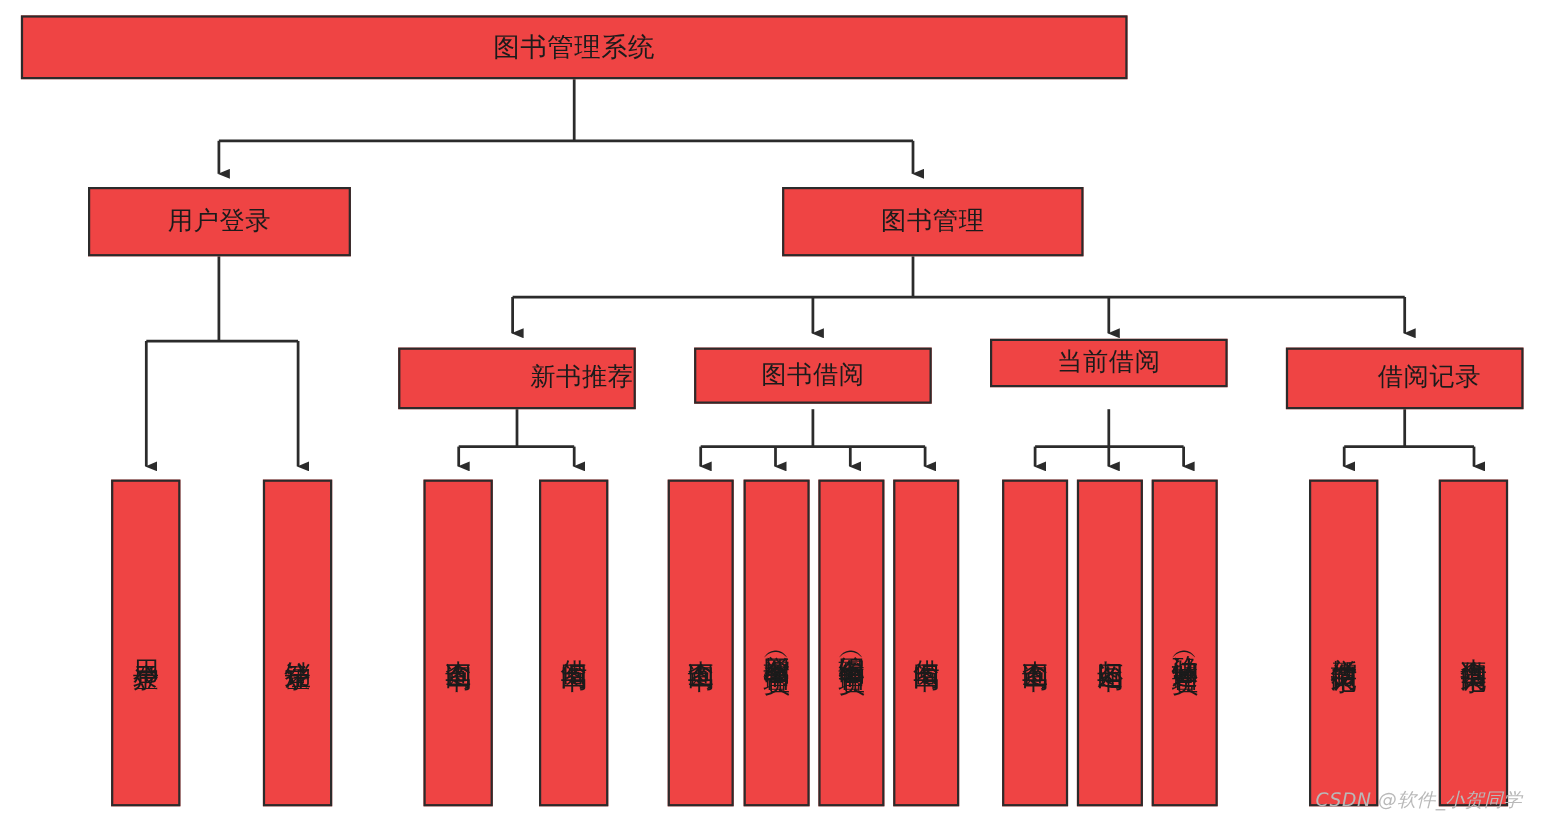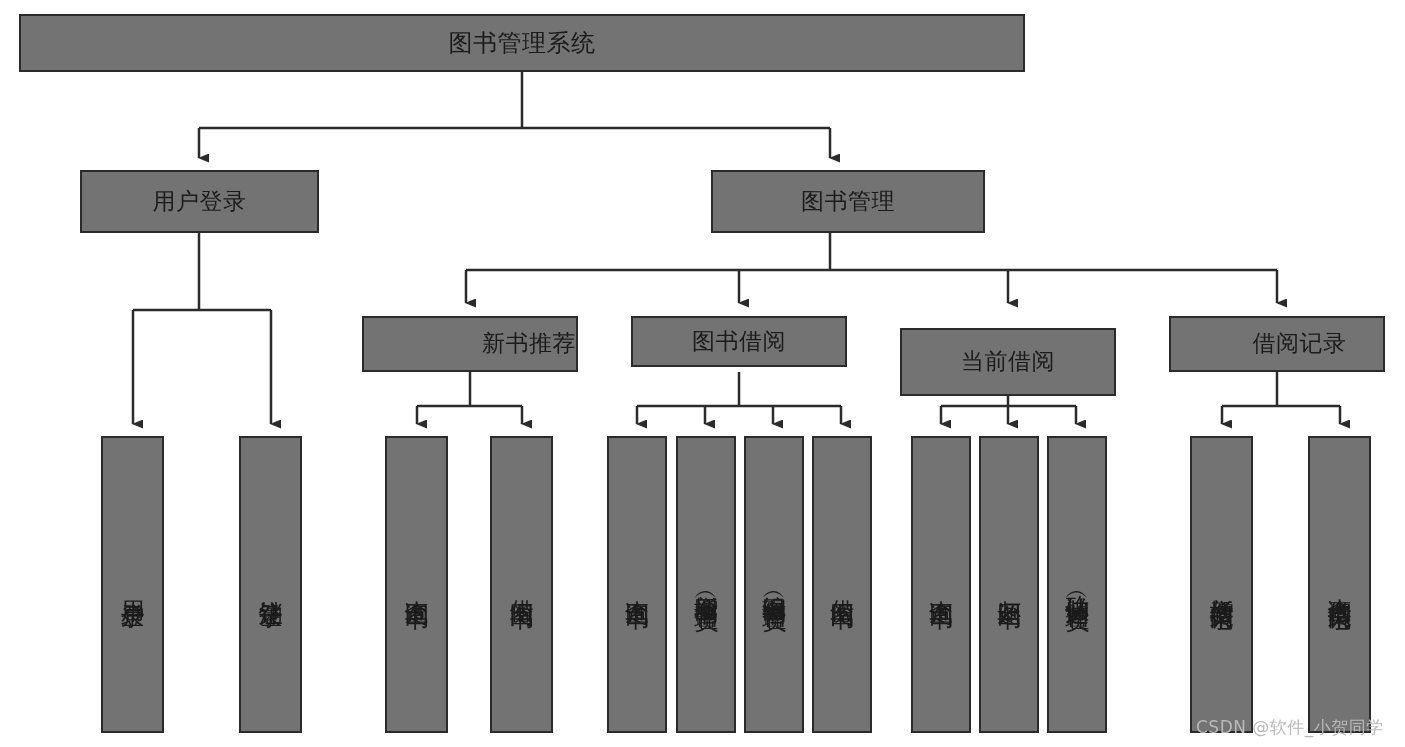--- a/index.html
+++ b/index.html
@@ -22,21 +22,21 @@
     left: 0;
     top: 0;
     width: 1405px;
     height: 747px;
     pointer-events: none;
   }
   .node {
     position: absolute;
     box-sizing: border-box;
     border: 2.5px solid #2b2b2b;
-    background: #737373;
+    background: #ef4444;
     display: flex;
     align-items: center;
     justify-content: center;
     color: #1b1b1b;
   }
   .node.horizontal .label {
     writing-mode: horizontal-tb;
     white-space: nowrap;
     font-size: 23px;
     letter-spacing: 0.5px;
@@ -128,21 +128,21 @@
   <div class="node horizontal" style="left:711px; top:170px; width:274px; height:63px;">
     <span class="label">图书管理</span>
   </div>
 
   <div class="node horizontal" style="left:362px; top:316px; width:216px; height:56px;justify-content:flex-end;">
     <span class="label">新书推荐</span>
   </div>
   <div class="node horizontal" style="left:631px; top:316px; width:216px; height:51px;">
     <span class="label">图书借阅</span>
   </div>
-  <div class="node horizontal" style="left:900px; top:328px; width:216px; height:68px;">
+  <div class="node horizontal" style="left:900px; top:308px; width:216px; height:44px;">
     <span class="label">当前借阅</span>
   </div>
   <div class="node horizontal" style="left:1169px; top:316px; width:216px; height:56px;padding-left:45px;">
     <span class="label">借阅记录</span>
   </div>
 
   <div class="node vertical" style="left:101px; top:436px; width:63px; height:297px;">
     <span class="label">用户登录</span>
   </div>
   <div class="node vertical" style="left:239px; top:436px; width:63px; height:297px;">
@@ -179,15 +179,15 @@
     <span class="label">确认归还（管理员）</span>
   </div>
 
   <div class="node vertical" style="left:1190px; top:436px; width:63px; height:297px;">
     <span class="label">新增借阅记录</span>
   </div>
   <div class="node vertical" style="left:1308px; top:436px; width:63px; height:297px;">
     <span class="label">查询借阅记录</span>
   </div>
 
-  <div class="watermark" style="left:1196px; top:716px;">CSDN @软件_小贺同学</div>
+  <div class="watermark" style="left:1196px; top:716px;font-style:italic;">CSDN @软件_小贺同学</div>
 
 </div>
 
 </body></html>

